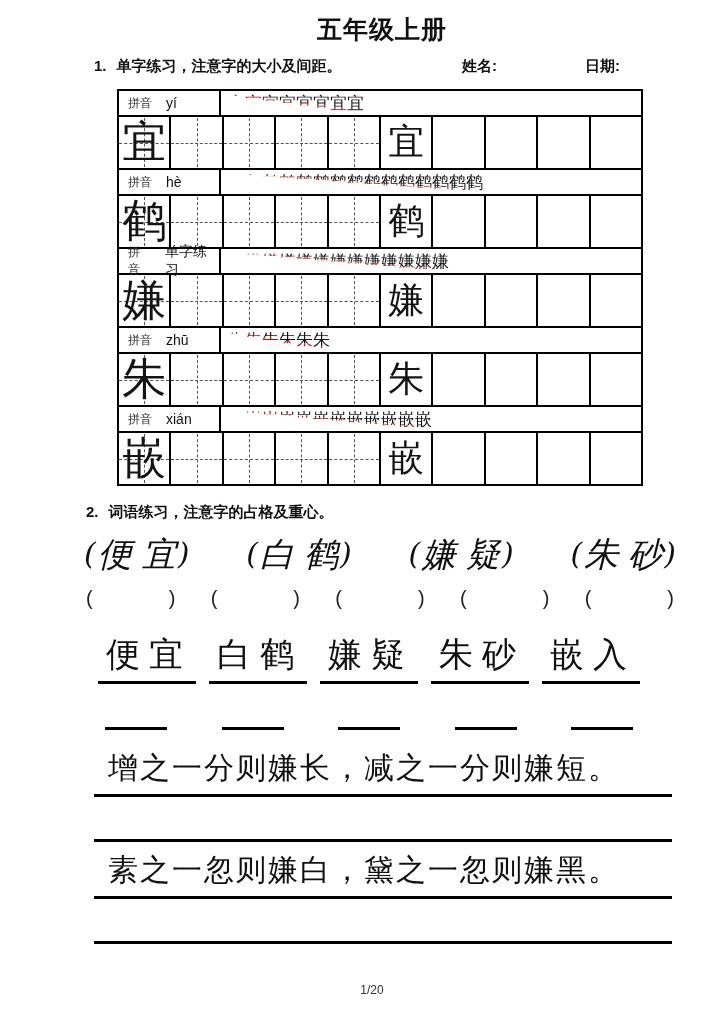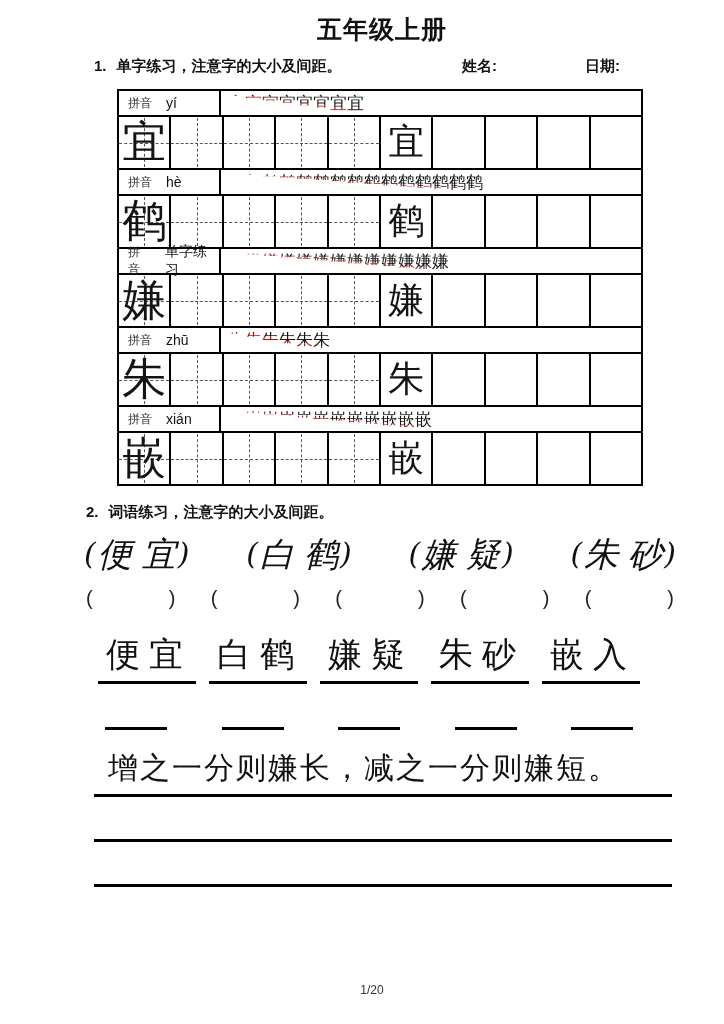--- a/index.html
+++ b/index.html
@@ -487,21 +487,21 @@
           </div>
           <div class="pbox"></div>
           <div class="pbox"></div>
           <div class="pbox"></div>
           <div class="pbox"></div>
         </div>
       </div>
     </div>
 
   <div class="sec-head sec2-head">
-    <span class="sec-num">2.</span><span>词语练习，注意字的大小及间距。</span>
+    <span class="sec-num">2.</span><span>词语练习，注意字的占格及重心。</span>
   </div>
 
   <div class="wp-row" id="words-paren-row">
       <span class="wp"><span class="par">(</span><span class="wtext">便宜</span><span class="par wtext-end">)</span></span>
       <span class="wp"><span class="par">(</span><span class="wtext">白鹤</span><span class="par wtext-end">)</span></span>
       <span class="wp"><span class="par">(</span><span class="wtext">嫌疑</span><span class="par wtext-end">)</span></span>
       <span class="wp"><span class="par">(</span><span class="wtext">朱砂</span><span class="par wtext-end">)</span></span>
     </div>
   <div class="ep-row" id="empty-paren-row">
       <span class="ep"><span>(</span><span class="gap"></span><span>)</span></span>
@@ -532,17 +532,18 @@
       </span>
       <span class="eu">
         <span class="eu-line"></span>
       </span>
     </div>
 
 
   <div class="sent-wrap" id="sentence-area">
       <div class="sline">增之一分则嫌长，减之一分则嫌短。</div>
       <div class="eline"></div>
+      <div class="sline">素之一忽则嫌白，黛之一忽则嫌黑。</div>
       <div class="eline"></div>
     </div>
 
   <div class="footer">1/20</div>
 </div>
 
 </body></html>

